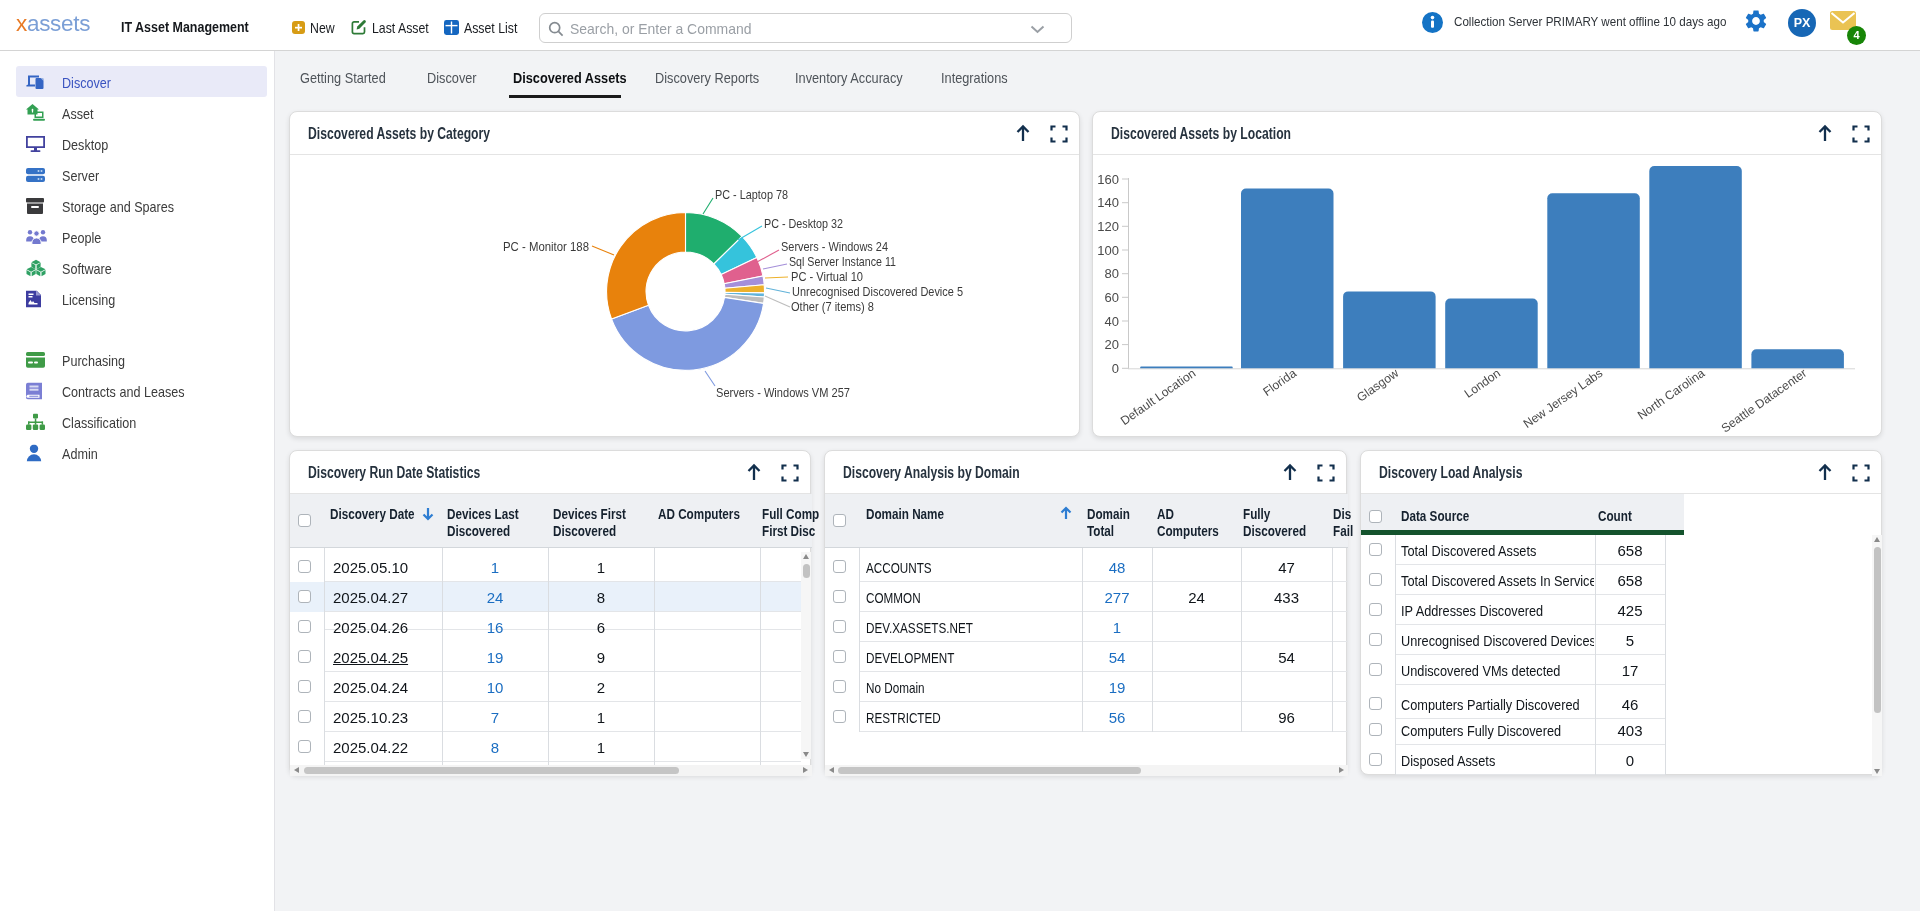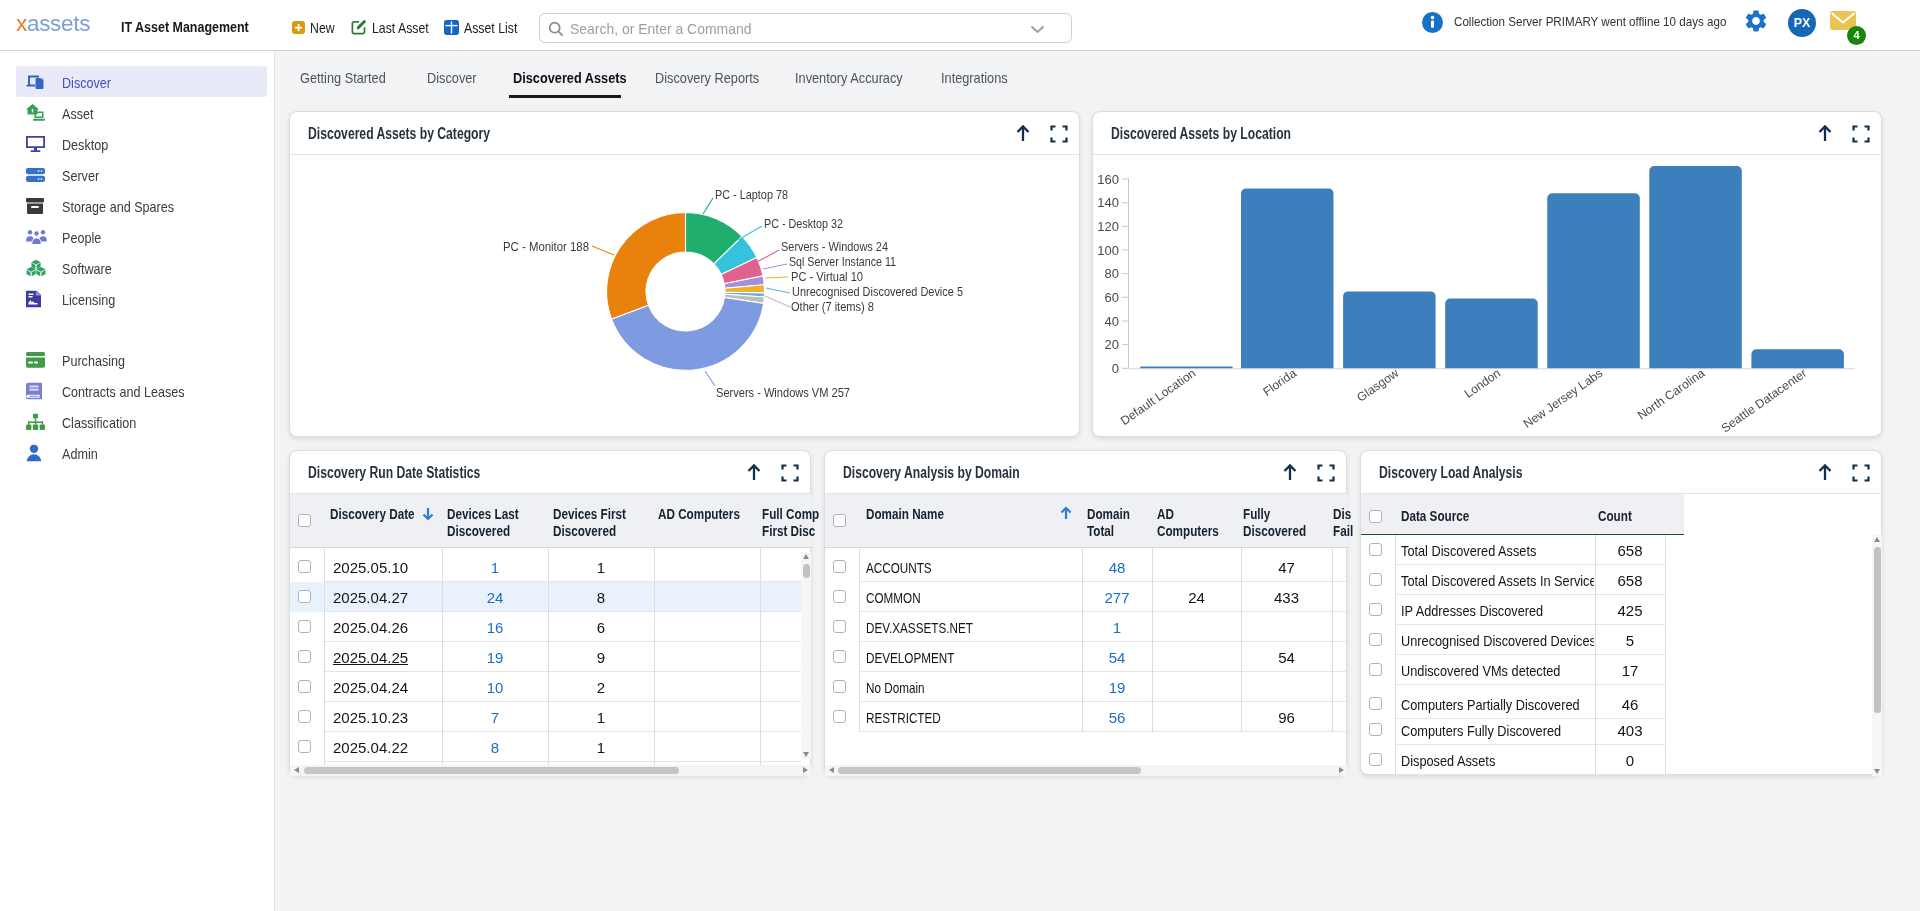--- a/index.html
+++ b/index.html
@@ -331,21 +331,21 @@
 <div class="cell bluev" style="left:152px; top:7px; width:106px; text-align:center;">1</div>
 <div class="cell" style="left:258px; top:7px; width:106px; text-align:center;">1</div>
     </div>
     <div class="abs" style="left:0; top:131px; width:511px; height:30px; background:#e9f1fa;">
       <div class="rb" style="width:477px;"></div>
 <div class="cb" style="left:8px; top:8px;"></div>
 <div class="cell" style="left:43px; top:7px;">2025.04.27</div>
 <div class="cell bluev" style="left:152px; top:7px; width:106px; text-align:center;">24</div>
 <div class="cell" style="left:258px; top:7px; width:106px; text-align:center;">8</div>
     </div>
-    <div class="abs" style="left:0; top:161px; width:511px; height:30px;">
+    <div class="abs" style="left:0; top:161px; width:511px; height:18px;">
       <div class="rb" style="width:477px;"></div>
 <div class="cb" style="left:8px; top:8px;"></div>
 <div class="cell" style="left:43px; top:7px;">2025.04.26</div>
 <div class="cell bluev" style="left:152px; top:7px; width:106px; text-align:center;">16</div>
 <div class="cell" style="left:258px; top:7px; width:106px; text-align:center;">6</div>
     </div>
     <div class="abs" style="left:0; top:191px; width:511px; height:30px;">
       <div class="rb" style="width:477px;"></div>
 <div class="cb" style="left:8px; top:8px;"></div>
 <div class="cell" style="left:43px; top:7px;text-decoration:underline;">2025.04.25</div>
@@ -471,21 +471,21 @@
   </div>
 <div id="p5" class="panel" style="left:1360px; top:450px; width:522px; height:325px;">
     <div class="phead"></div>
     <div class="ptitle">Discovery Load Analysis</div>
 <svg class="picons" style="left:455px;" width="18" height="20" viewBox="0 0 18 20">
       <path d="M9 18 V4.5 M3.5 9 L9 3.5 L14.5 9" fill="none" stroke="#122f4d" stroke-width="2.3"></path>
     </svg>
 <svg class="picons" style="left:491px;" width="18" height="20" viewBox="0 0 18 18">
       <path d="M1.5 5.5 V1.5 H5.5 M12.5 1.5 H16.5 V5.5 M16.5 12.5 V16.5 H12.5 M5.5 16.5 H1.5 V12.5" fill="none" stroke="#122f4d" stroke-width="2.2" transform="translate(0,1)"></path>
     </svg>
-<div class="abs" style="left:0; top:43px; width:323px; height:41px; background:#eef0f3; border-bottom:1px solid #14532d;">
+<div class="abs" style="left:0; top:43px; width:323px; height:41px; background:#eef0f3; border-bottom:5px solid #14532d;">
 <div class="cb" style="left:8px; top:16px;"></div>
 <div class="hdrtxt abs" style="left:40px; top:13px;">Data Source</div>
 <div class="hdrtxt abs" style="left:237px; top:13px;">Count</div>
 </div>
 <div class="abs" style="left:0; top:84px; width:511px; height:30px;">
       <div class="rb" style="width:270px;"></div>
 <div class="cb" style="left:8px; top:8px;"></div>
 <div class="cell" style="left:40px; top:7px; width:193px; white-space:nowrap; overflow:hidden;"><span class="namecell" style="display:inline-block;">Total Discovered Assets</span></div>
 <div class="cell" style="left:234px; top:7px; width:70px; text-align:center;">658</div>
     </div>

